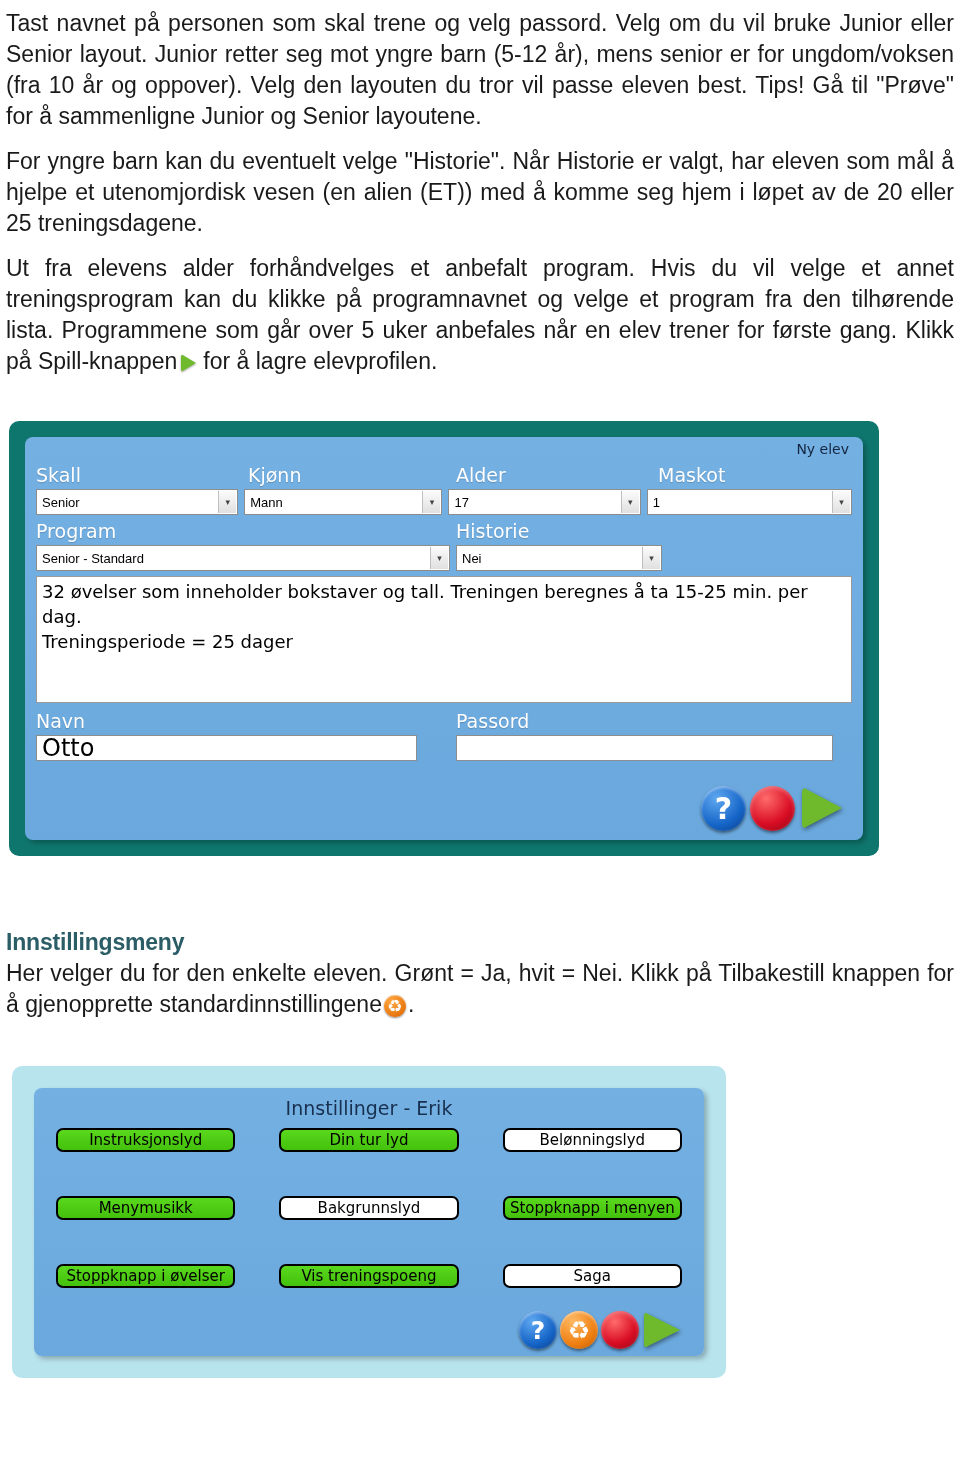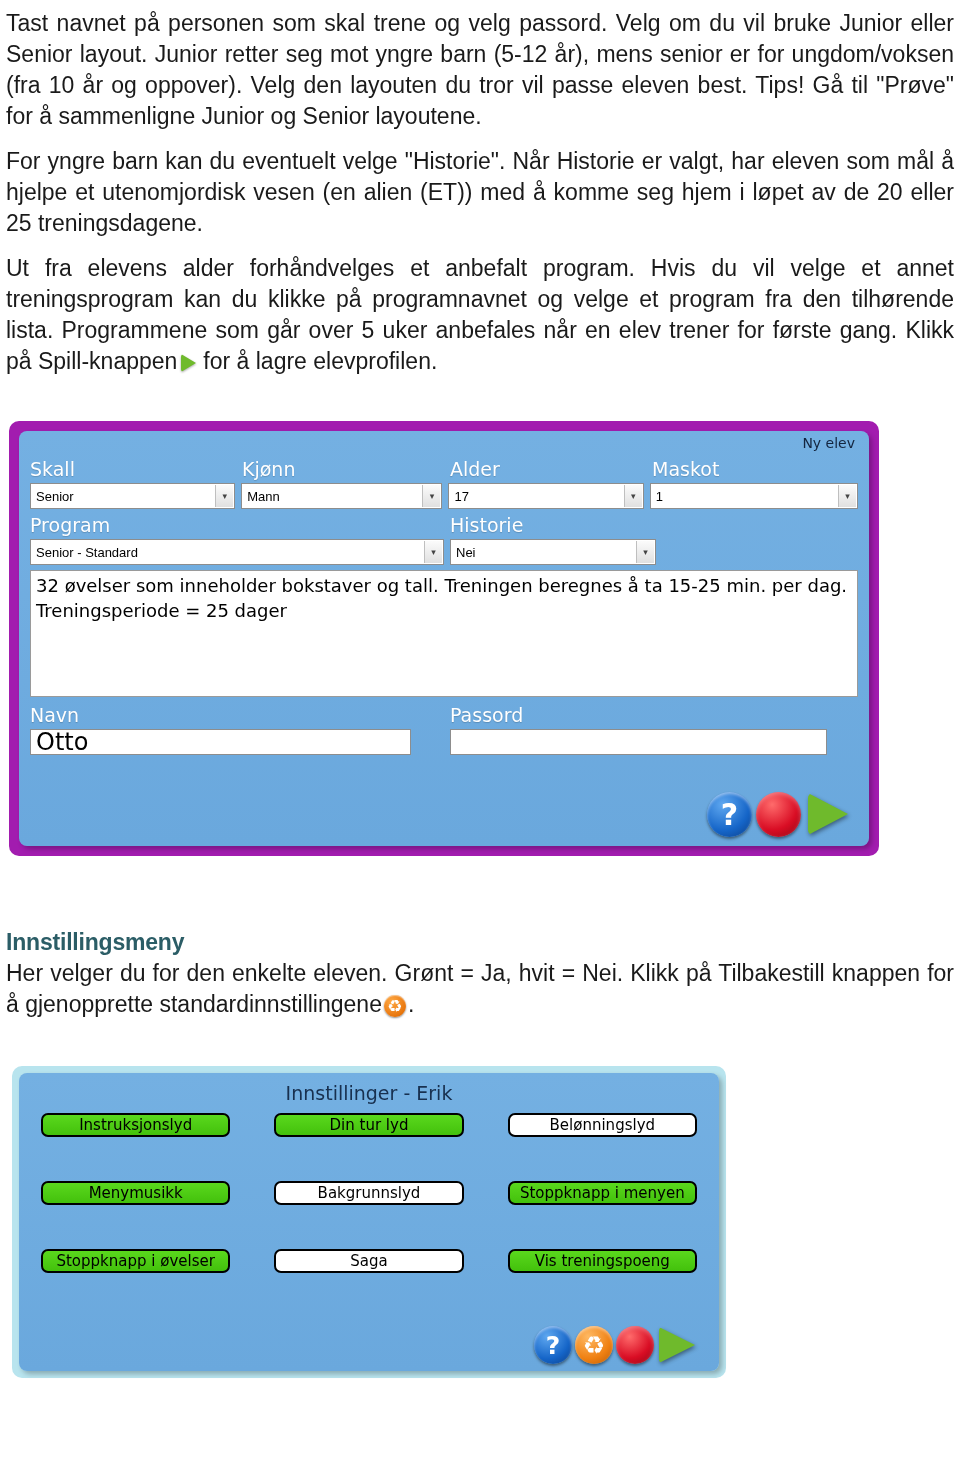--- a/index.html
+++ b/index.html
@@ -86,24 +86,24 @@
     line-height: 1;
     color: #ffffff;
   }
 
   
   .shot-profile {
     position: relative;
     margin: 0 0 0 5px;
     width: 870px;
     height: 435px;
-    background: #a21caf;
+    background: #0f766e;
     border-radius: 10px;
     box-sizing: border-box;
-    padding: 10px;
+    padding: 16px;
   }
   .profile-inner {
     position: relative;
     width: 100%;
     height: 100%;
     background: #6aaae0;
     background: linear-gradient(180deg,#74b0e2 0%, #6aa8dd 100%);
     border-radius: 8px;
     box-shadow: 3px 3px 5px rgba(0,0,0,0.25);
     box-sizing: border-box;
@@ -229,21 +229,21 @@
 
   
   .shot-settings {
     position: relative;
     margin: 0 0 16px 8px;
     width: 714px;
     height: 312px;
     background: #b8e4ee;
     border-radius: 10px;
     box-sizing: border-box;
-    padding: 7px;
+    padding: 22px;
   }
   .settings-inner {
     position: relative;
     width: 100%;
     height: 100%;
     background: #6aa8dd;
     background: linear-gradient(180deg,#74b0e2 0%, #6aa8dd 100%);
     border-radius: 8px;
     box-shadow: 3px 3px 5px rgba(0,0,0,0.25);
     box-sizing: border-box;
@@ -430,22 +430,22 @@
       <div class="settings-title">Innstillinger - Erik</div>
 
       <div class="settings-grid">
         <div class="toggle-btn toggle-on">Instruksjonslyd</div>
         <div class="toggle-btn toggle-on">Din tur lyd</div>
         <div class="toggle-btn toggle-off">Belønningslyd</div>
         <div class="toggle-btn toggle-on">Menymusikk</div>
         <div class="toggle-btn toggle-off">Bakgrunnslyd</div>
         <div class="toggle-btn toggle-on">Stoppknapp i menyen</div>
         <div class="toggle-btn toggle-on">Stoppknapp i øvelser</div>
+        <div class="toggle-btn toggle-on">Vis treningspoeng</div>
         <div class="toggle-btn toggle-off">Saga</div>
-        <div class="toggle-btn toggle-on">Vis treningspoeng</div>
       </div>
 
       <div class="settings-btn-row">
         <div class="sb sb-help">?</div>
         <div class="sb sb-recycle">♻</div>
         <div class="sb sb-stop"></div>
         <div class="sb sb-play"></div>
       </div>
     </div>
   </div>

